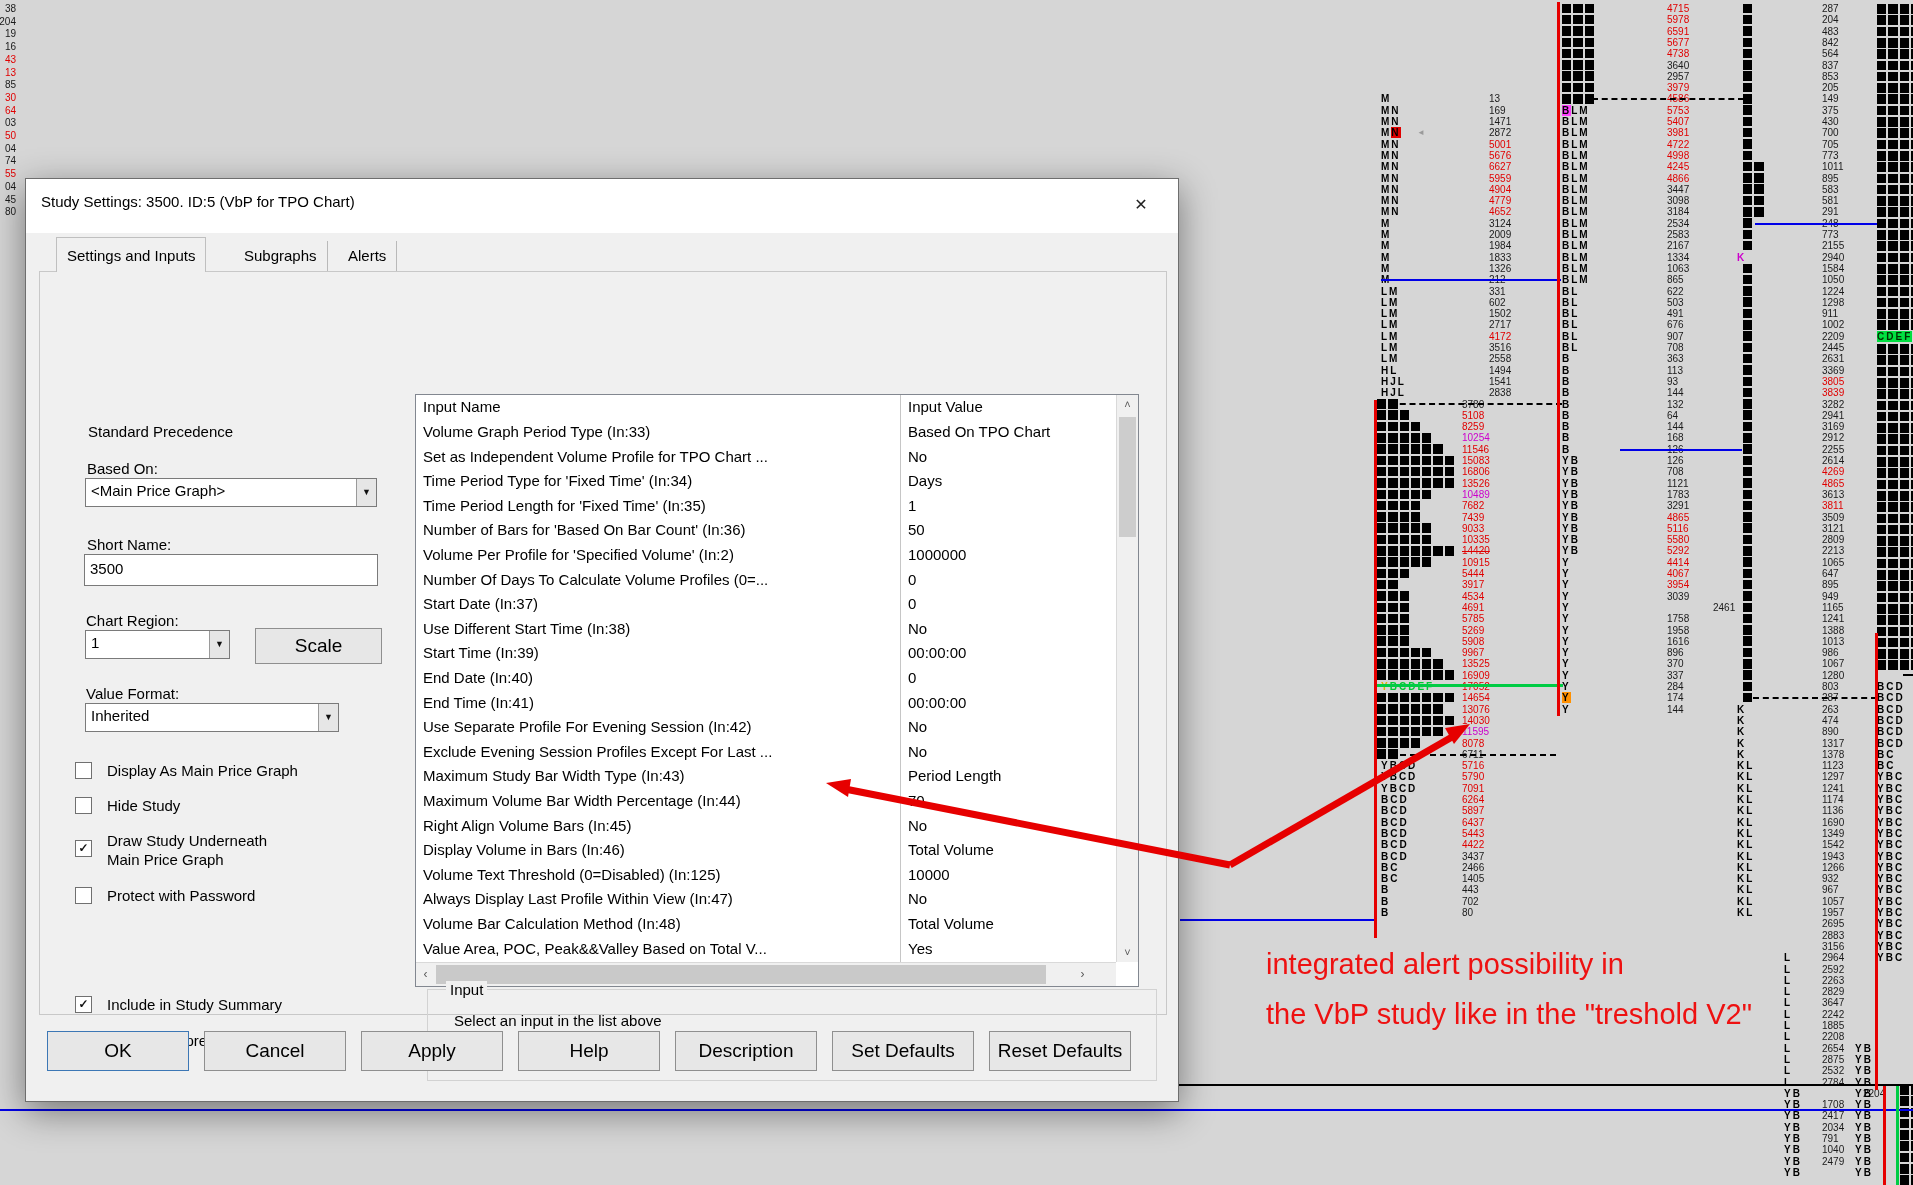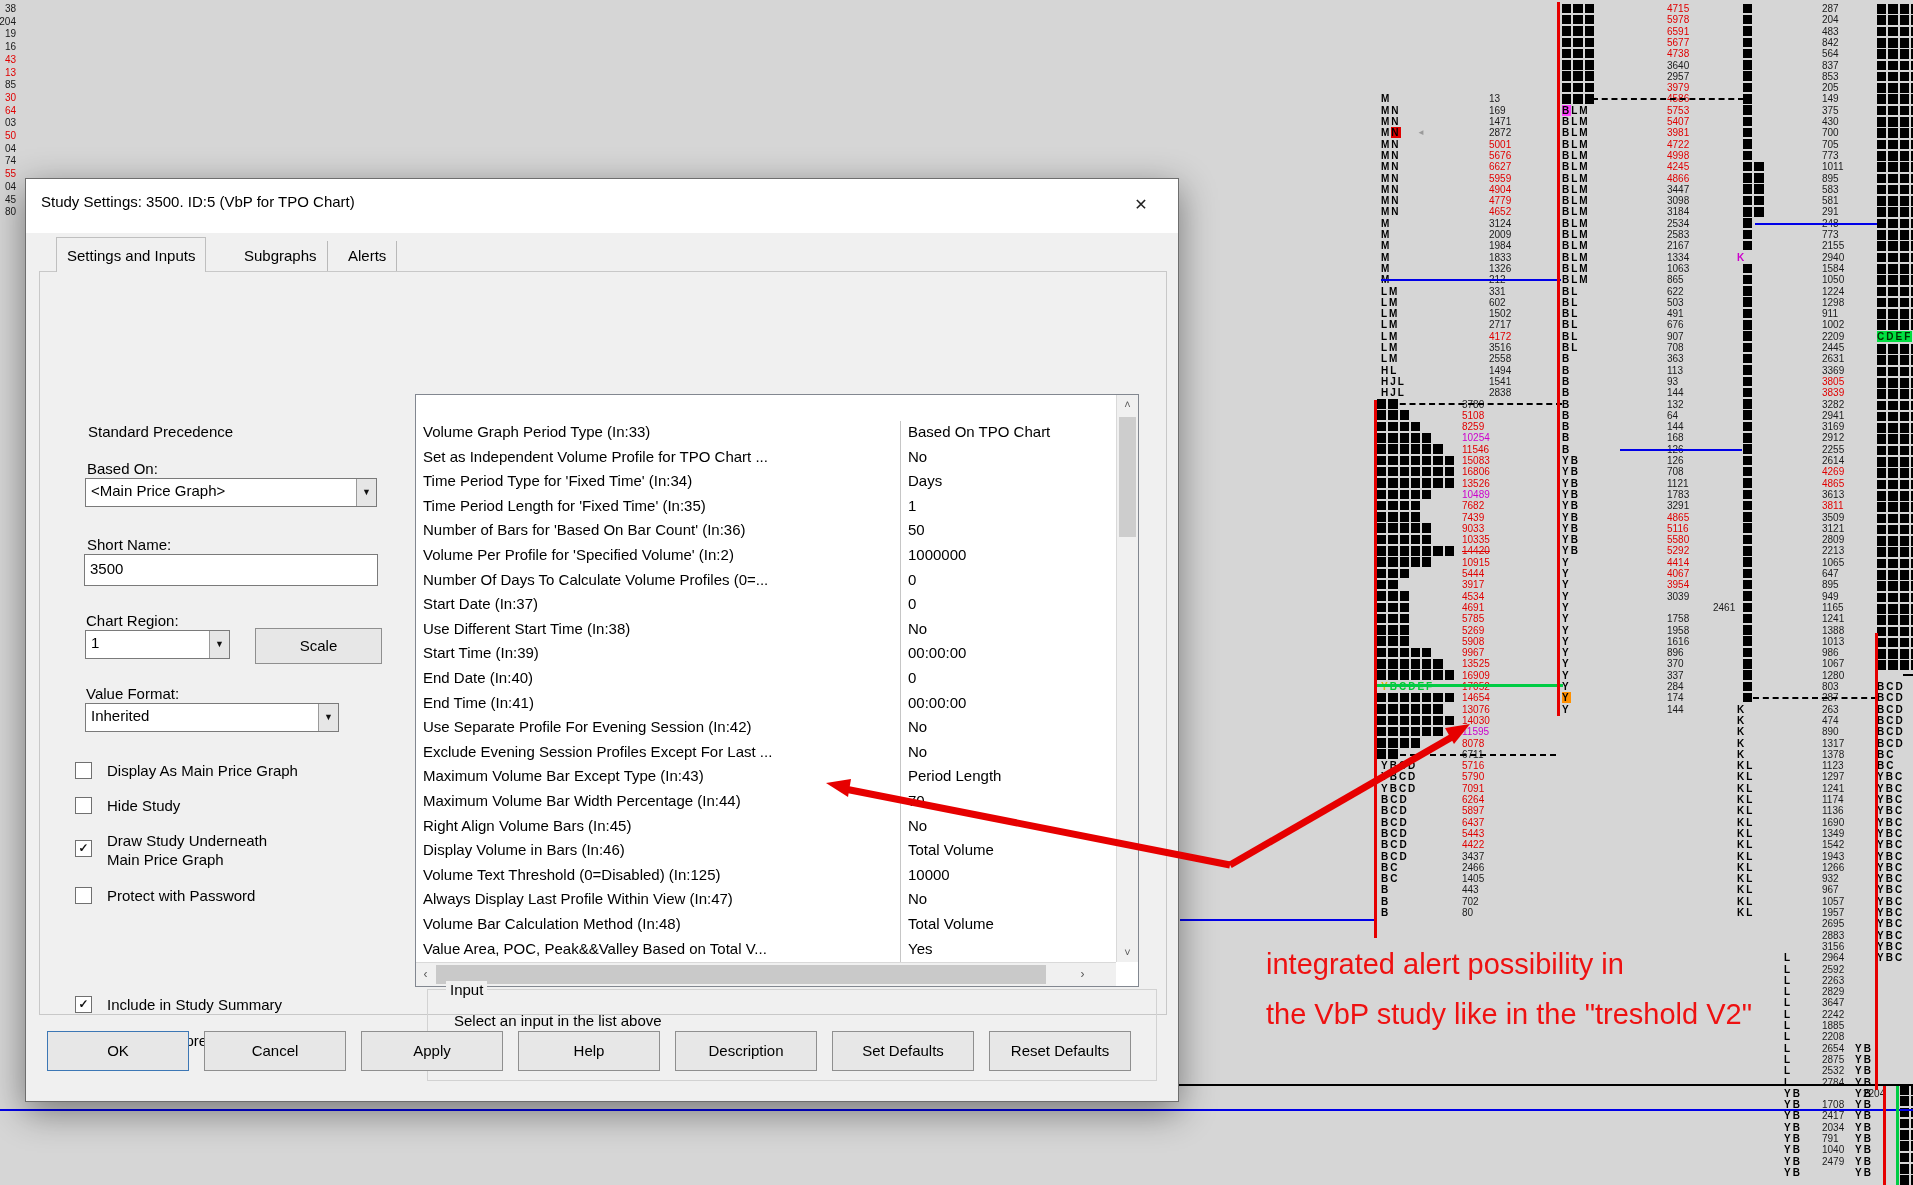--- a/index.html
+++ b/index.html
@@ -37,21 +37,21 @@
   .tab{position:absolute;top:62px;height:30px;line-height:30px;padding:0 10px;font-size:15px;}
   .tab.active{border:1px solid #bfbfbf;border-bottom:none;background:#f0f0f0;top:58px;height:34px;line-height:36px;z-index:3;}
   .tab.plain{border-right:1px solid #b9b9b9;}
   #tabpage{position:absolute;left:13px;top:92px;width:1126px;height:742px;border:1px solid #c8c8c8;background:#f0f0f0;}
   .lbl{position:absolute;font-size:15px;}
   .combo{position:absolute;background:#fff;border:1px solid #7a7a7a;font-size:15px;}
   .combo .val{position:absolute;left:5px;top:3px;white-space:nowrap;}
   .combo .drop{position:absolute;right:0;top:0;bottom:0;width:19px;background:#e6e6e6;border-left:1px solid #9a9a9a;text-align:center;color:#111;font-size:9px;line-height:26px;}
   .tinput{position:absolute;background:#fff;border:1px solid #7a7a7a;font-size:15px;}
   .tinput .val{position:absolute;left:5px;top:5px;}
-  .btn{position:absolute;background:#e7e7e7;border:1px solid #8f8f8f;text-align:center;font-size:15px;}
+  .btn{position:absolute;background:#e7e7e7;border:1px solid #8f8f8f;text-align:center;font-size:19px;}
   .cb{position:absolute;width:15px;height:15px;background:#fff;border:1px solid #707070;font-size:12px;font-weight:bold;line-height:14px;text-align:center;color:#111;}
   .cb .tick{display:none;}
   .cb.on .tick{display:inline;}
   
   #tblwrap{position:absolute;left:375px;top:122px;width:722px;height:591px;border:1px solid #828790;background:#fff;overflow:hidden;}
   #thead{position:absolute;left:0;top:0;width:700px;height:26px;border-bottom:1px solid #c6c6c6;background:#fff;}
   #thead .h1{position:absolute;left:7px;top:3px;font-size:15px;}
   #thead .h2{position:absolute;left:492px;top:3px;font-size:15px;}
   #thead .div, .coldiv{position:absolute;left:484px;top:0;width:1px;background:#c6c6c6;}
   .trow{position:absolute;left:0;width:700px;height:24.6px;border-bottom:1px solid #f1f1f1;background:#fff;}
@@ -674,20 +674,25 @@
     <div class="lbl" style="left:67px;top:579px;">Main Price Graph</div>
     <div class="cb" style="left:35px;top:615px;"></div>
     <div class="lbl" style="left:67px;top:615px;">Protect with Password</div>
 
     <div class="cb on" style="left:35px;top:724px;"><span class="tick">✓</span></div>
     <div class="lbl" style="left:67px;top:724px;">Include in Study Summary</div>
     <div class="cb on" style="left:35px;top:760px;"><span class="tick">✓</span></div>
     <div class="lbl" style="left:67px;top:760px;">Include in Spreadsheet</div>
 
     <div id="tblwrap">
+      <div id="thead">
+        <span class="h1">Input Name</span>
+        <span class="h2">Input Value</span>
+        <span class="div" style="height:26px;"></span>
+      </div>
       <div id="tbody">
           <div class="trow" style="top: 26px;">
             <span class="c1">Volume Graph Period Type   (In:33)</span>
             <span class="c2">Based On TPO Chart</span>
           </div>
           <div class="trow" style="top: 50.6px;">
             <span class="c1">Set as Independent Volume Profile for TPO Chart   ...</span>
             <span class="c2">No</span>
           </div>
           <div class="trow" style="top: 75.2px;">
@@ -732,21 +737,21 @@
           </div>
           <div class="trow" style="top: 321.2px;">
             <span class="c1">Use Separate Profile For Evening Session   (In:42)</span>
             <span class="c2">No</span>
           </div>
           <div class="trow" style="top: 345.8px;">
             <span class="c1">Exclude Evening Session Profiles Except For Last ...</span>
             <span class="c2">No</span>
           </div>
           <div class="trow" style="top: 370.4px;">
-            <span class="c1">Maximum Volume Bar Except Type   (In:43)</span>
+            <span class="c1">Maximum Study Bar Width Type   (In:43)</span>
             <span class="c2">Period Length</span>
           </div>
           <div class="trow" style="top: 395px;">
             <span class="c1">Maximum Volume Bar Width Percentage   (In:44)</span>
             <span class="c2">70</span>
           </div>
           <div class="trow" style="top: 419.6px;">
             <span class="c1">Right Align Volume Bars   (In:45)</span>
             <span class="c2">No</span>
           </div>

